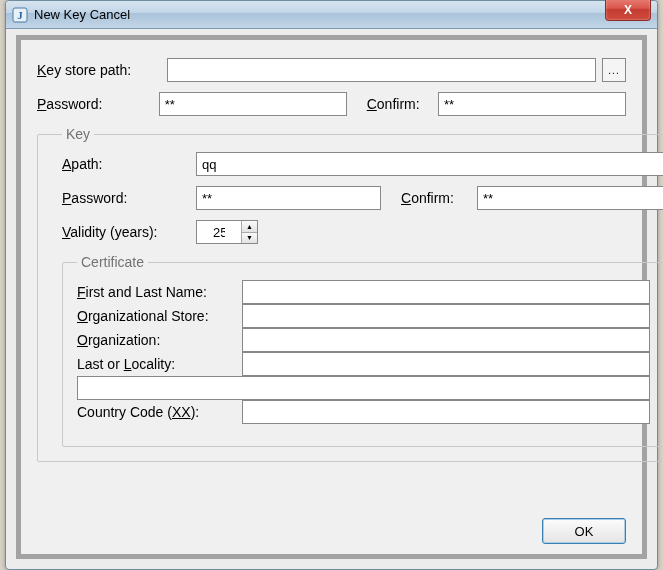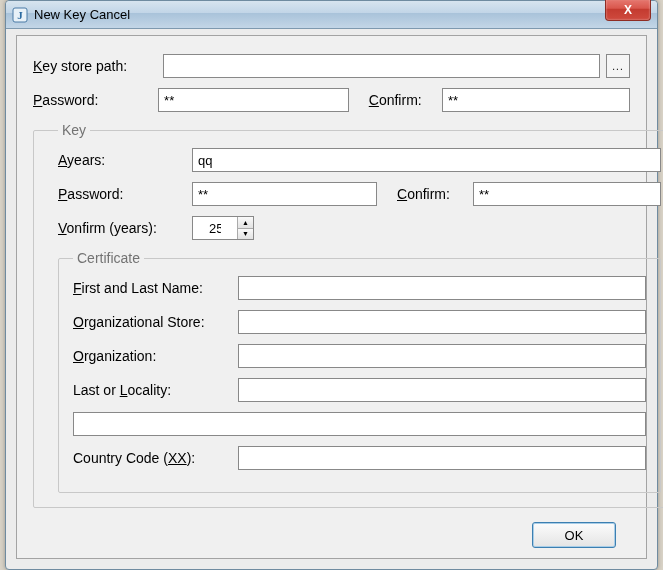--- a/index.html
+++ b/index.html
@@ -58,21 +58,21 @@
     justify-content: center;
     font-size: 12px;
     font-weight: bold;
     box-shadow: inset 0 0 2px rgba(255,255,255,0.6);
     cursor: pointer;
   }
   .client {
     position: absolute;
     left: 10px; top: 34px; right: 10px; bottom: 10px;
     background: #f0f0f0;
-    border: 1px solid #a3a3a3;
+    border: 5px solid #a3a3a3;
   }
   .form {
     padding: 18px 16px 0 16px;
   }
   .row {
     display: flex;
     align-items: center;
     margin-bottom: 10px;
     gap: 6px;
   }
@@ -145,27 +145,26 @@
     justify-content: center;
     font-size: 7px;
     background: linear-gradient(#fafafa,#e2e2e2);
     cursor: pointer;
     line-height: 1;
   }
   .spinner-btns div:first-child { border-bottom: 1px solid #aaa; }
   .cert-row {
     display: flex;
     align-items: center;
-    margin-bottom: 10px;
   }
   .cert-row label { width: 165px; font-size: 14px; }
   .cert-row input { flex: 1; }
   .button-bar {
     position: absolute;
-    right: 30px; bottom: 10px;
+    right: 16px; bottom: 10px;
     display: flex;
     gap: 10px;
   }
   .push-btn {
     min-width: 84px;
     height: 26px;
     border: 1px solid #8a8a8a;
     background: linear-gradient(#fcfcfc,#e4e4e4);
     font-family: inherit;
     font-size: 13px;
@@ -217,39 +216,39 @@
           <span class="underline">C</span><span>onfirm:</span>
         </label>
         <input class="text" style="flex: 1 1 0%;" value="**">
       </div>
 
       <fieldset class="key">
         <legend>Key</legend>
 
         <div class="row indent">
           <label class="fld" style="width:128px">
-            <span class="underline">A</span><span>years:</span>
+            <span class="underline">A</span><span>path:</span>
           </label>
           <input class="text" style="flex: 1 1 0%;" value="qq">
         </div>
 
         <div class="row indent">
           <label class="fld" style="width:128px">
             <span class="underline">P</span><span>assword:</span>
           </label>
           <input class="text" style="width: 185px;" value="**">
           <label class="fld" style="margin-left:14px;width:70px">
             <span class="underline">C</span><span>onfirm:</span>
           </label>
           <input class="text" style="flex: 1 1 0%;" value="**">
         </div>
 
         <div class="row indent">
           <label class="fld" style="width:128px">
-            <span class="underline">V</span><span>onfirm (years):</span>
+            <span class="underline">V</span><span>alidity (years):</span>
           </label>
           <div class="spinner-wrap">
             <input value="25" style="">
             <div class="spinner-btns">
               <div>
                   <span>▲</span>
                 </div>
               <div>
                   <span>▼</span>
                 </div>

